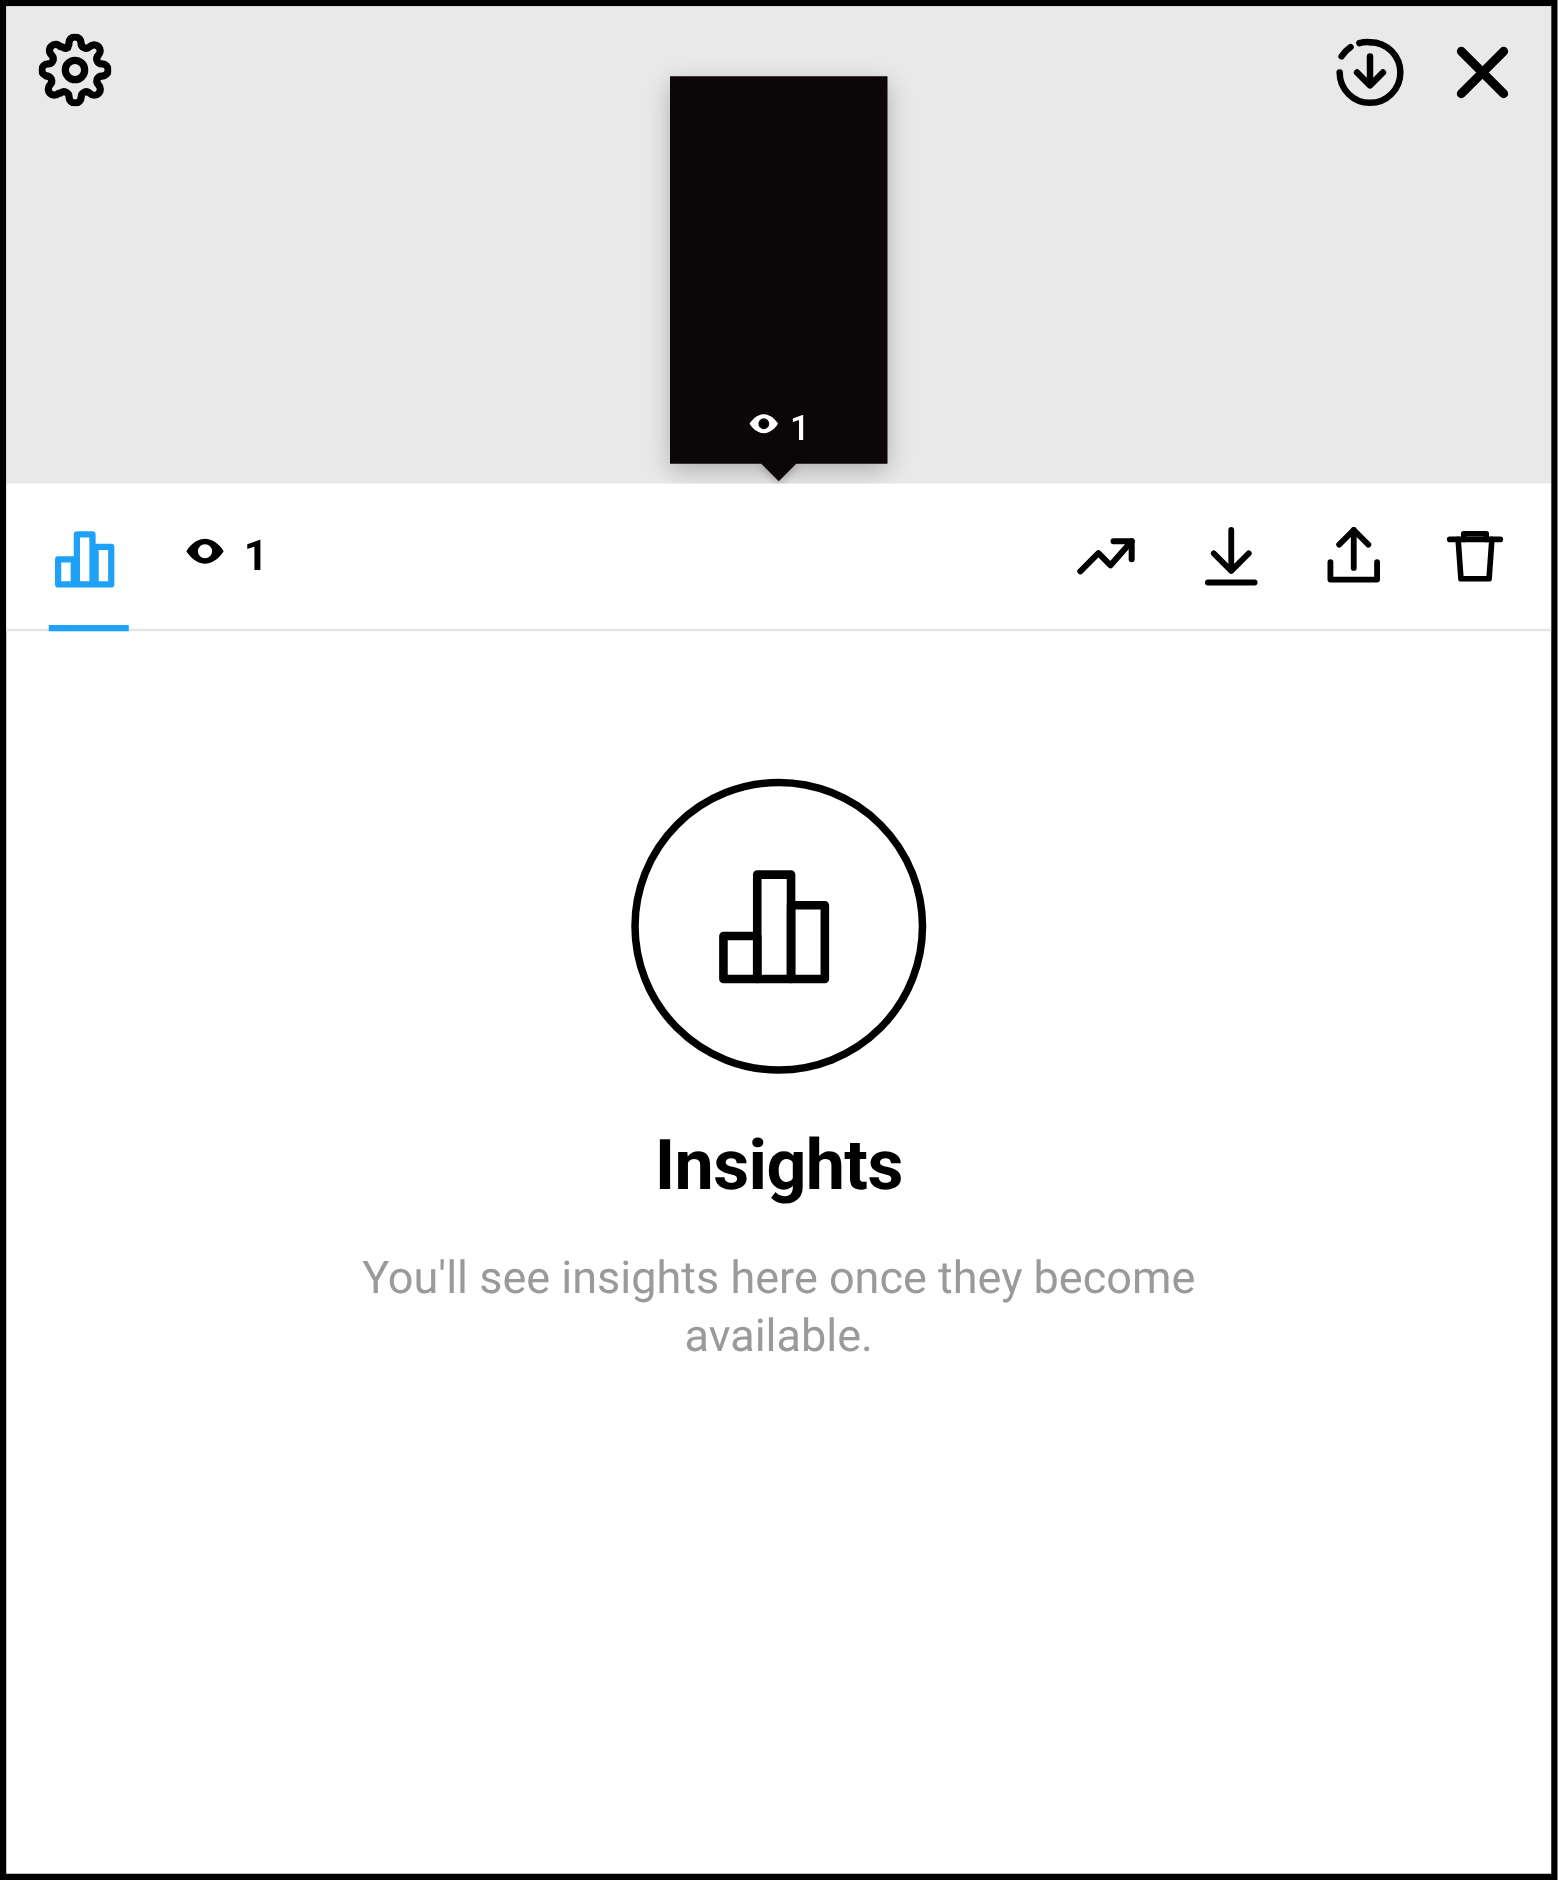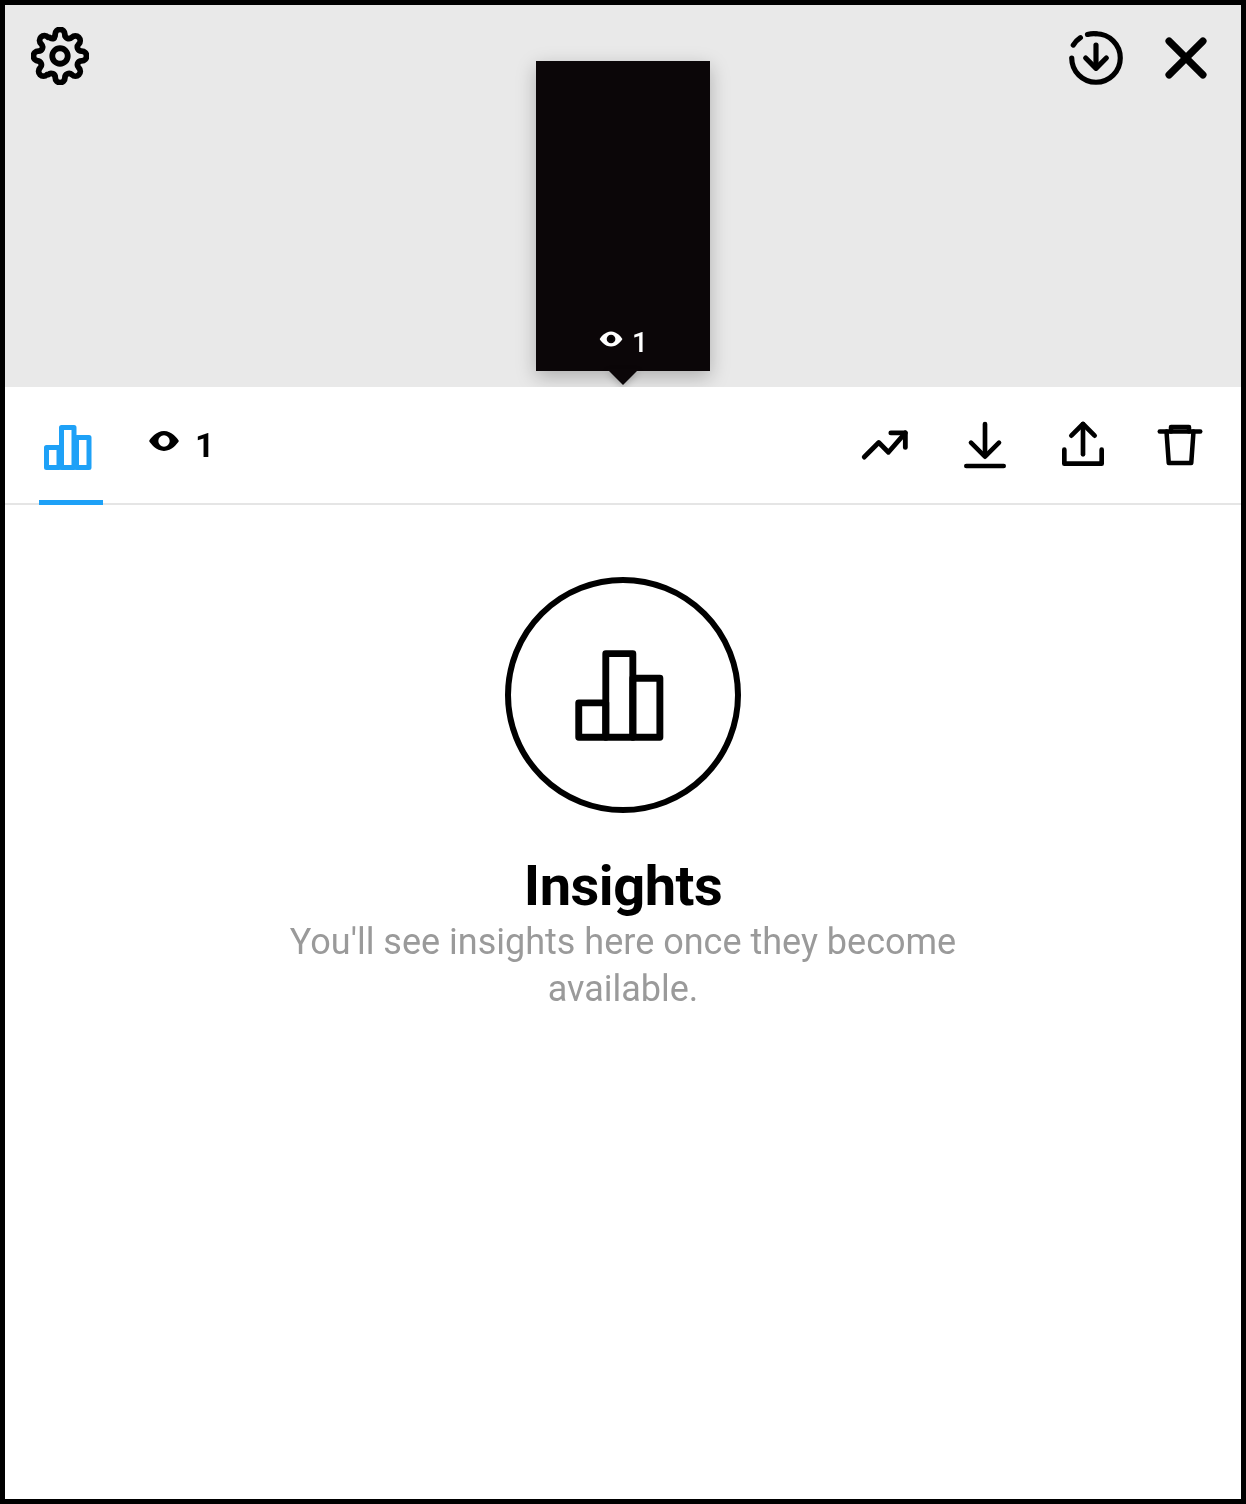--- a/index.html
+++ b/index.html
@@ -57,32 +57,33 @@
     .toolbar-right{margin-left:auto; display:flex; align-items:center; gap:42px;}
     .tab-active-underline{
       width:64px; height:5px; background:#1ea1f7; position:absolute; bottom:-2px; left:34px;
     }
     .toolbar{position:relative;}
     .viewers{display:flex; align-items:center; gap:14px; font-size:34px; font-weight:700;}
 
     
     .content{
       display:flex; flex-direction:column; align-items:center;
-      padding-top:72px;
+      padding-top:118px;
     }
     .big-circle{
       width:236px; height:236px; border:6px solid #000; border-radius:50%;
       display:flex; align-items:center; justify-content:center;
     }
     .heading{
       margin-top:40px;
       font-size:56px; font-weight:700;
       letter-spacing:-.5px;
     }
     .sub{
+      margin-top:34px;
       font-size:36px; color:#9a9a9a;
       text-align:center; max-width:740px; line-height:1.3;
     }
   </style>
 </head>
 <body>
 
 <div class="preview-area">
 
   <div class="top-icons-left">

